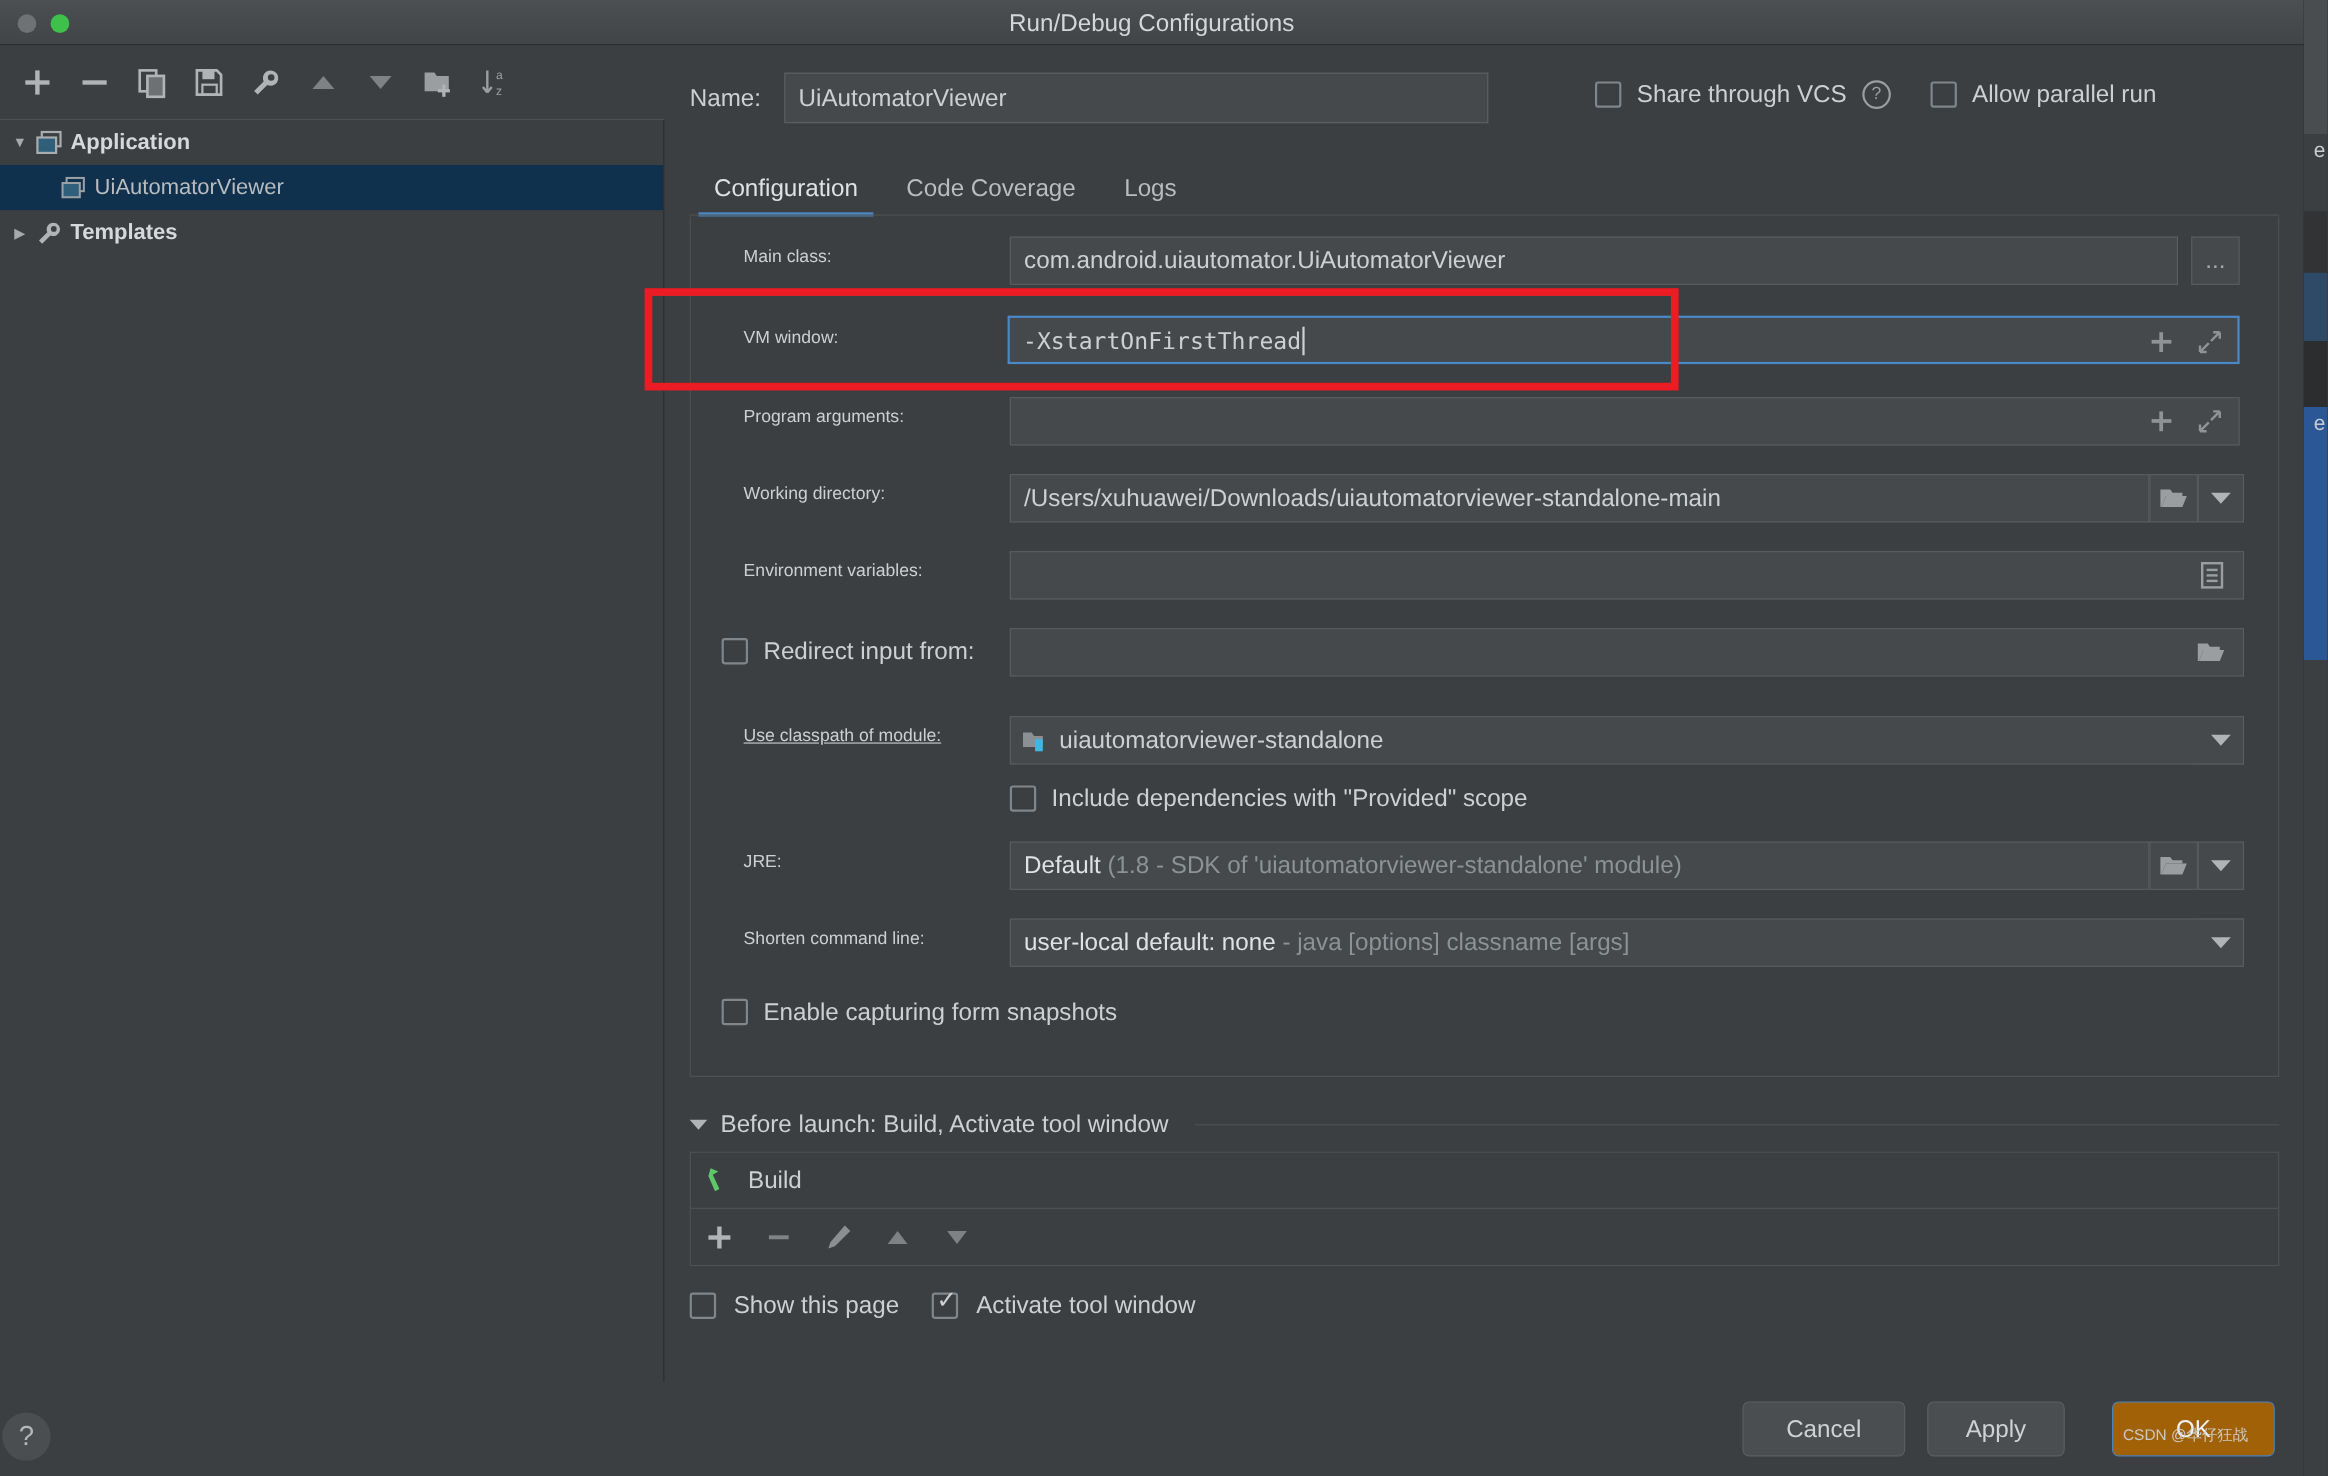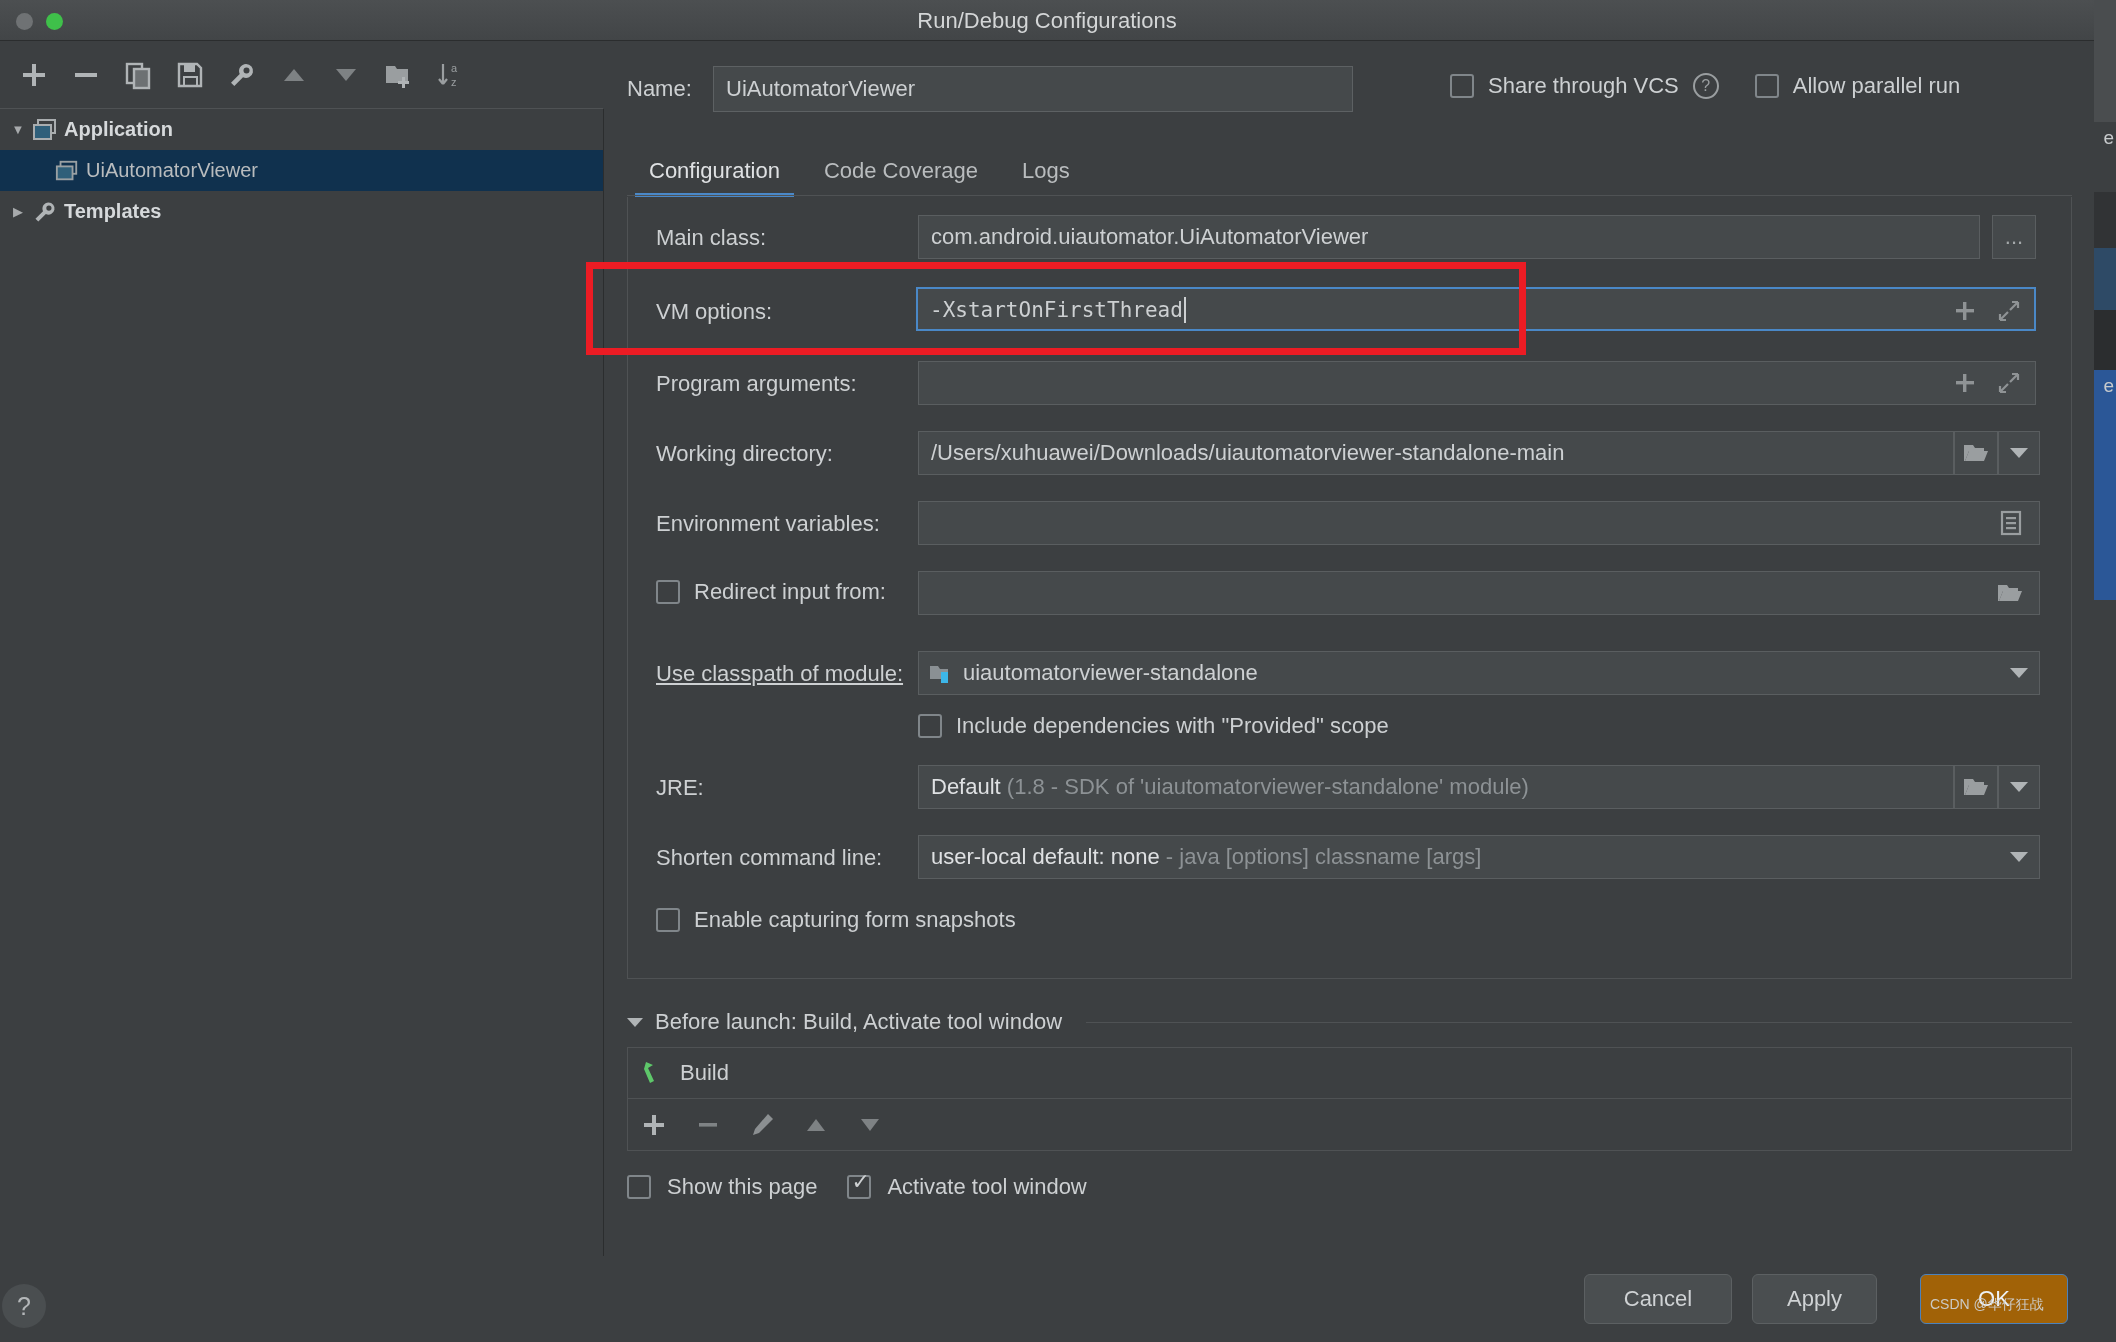--- a/index.html
+++ b/index.html
@@ -184,22 +184,23 @@
   
   .form-panel {
     position: absolute; top: 156px; left: 22px;
     width: 1445px; height: 782px;
     border: 1px solid #4f5254; border-top: none;
     background: #3c3f41;
   }
 
   .frow { position: absolute; left: 0; width: 1445px; }
   .flabel {
-    position: absolute; color: #cdd0d2; font-size: 22px;
+    position: absolute; color: #cdd0d2; font-size: 16px;
     white-space: nowrap;
+    margin-left: 20px;
   }
   .field {
     position: absolute;
     background: #45494b; border: 1px solid #5a5e60;
     color: #cdd0d2; font-size: 22px;
     padding: 0 12px; height: 44px; line-height: 42px;
     overflow: hidden; white-space: nowrap;
   }
   .field.empty { background: #45494b; }
   .field .dim { color: #8d9295; margin-top: 23px; }
@@ -460,21 +461,21 @@
 
       <div class="form-panel">
 
         <div class="frow" style="top:18px; height:48px;">
           <div class="flabel" style="left:28px; top:10px;">Main class:</div>
           <div class="field" style="left:290px; top:0; width:1062px;">com.android.uiautomator.UiAutomatorViewer</div>
           <div class="sq-btn" style="left:1364px; top:0; font-size:22px;">...</div>
         </div>
 
         <div class="frow" style="top:92px; height:48px;">
-          <div class="flabel" style="left:28px; top:10px;">VM options:</div>
+          <div class="flabel" style="left:28px; top:10px;">VM window:</div>
           <div class="field mono focused" style="left:288px; top:-2px; width:1120px;"><span>-XstartOnFirstThread</span><span class="caret"></span></div>
           <div class="icon-pair" style="left:1288px; top:0; width:120px;">
             <svg width="26" height="26" viewBox="0 0 26 26">
               <rect x="11" y="4" width="3.4" height="18" fill="#8f9395"></rect>
               <rect x="4" y="11" width="18" height="3.4" fill="#8f9395"></rect>
             </svg>
             <svg width="26" height="26" viewBox="0 0 26 26">
               <path d="M22 4 L14 12 M22 4 H16 M22 4 V10" stroke="#8f9395" stroke-width="2.2" fill="none"></path>
               <path d="M4 22 L12 14 M4 22 H10 M4 22 V16" stroke="#8f9395" stroke-width="2.2" fill="none"></path>
             </svg>

